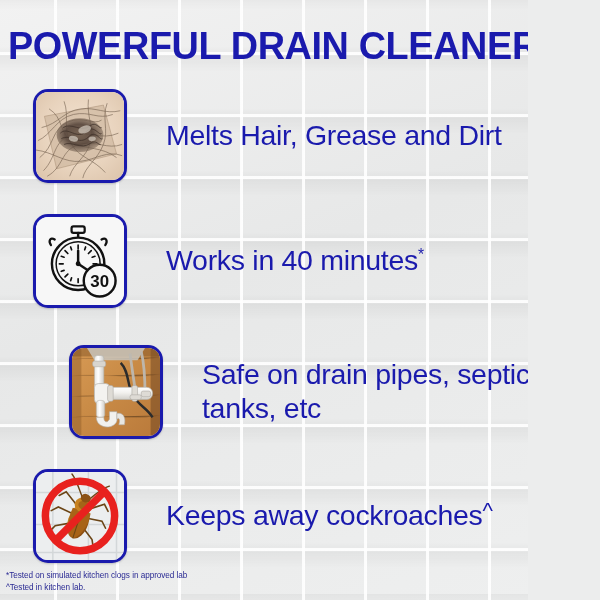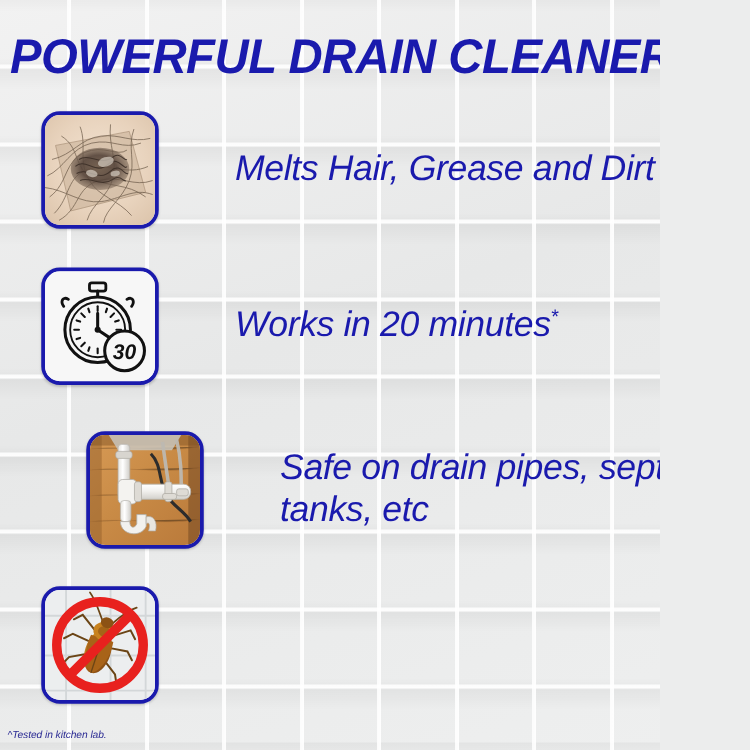--- a/index.html
+++ b/index.html
@@ -45,21 +45,20 @@
       
       repeating-linear-gradient(
         to bottom,
         rgba(0,0,0,0.045) 0px,
         rgba(0,0,0,0.00) 16px,
         rgba(0,0,0,0.00) 52px,
         rgba(0,0,0,0.03) 62px
       ),
       linear-gradient(160deg, #f2f2f2 0%, #e7e8e8 45%, #eeefef 100%);
     background-position: -4px -6px, -4px -6px, -4px -6px, 0 0;
-    font-style: italic;
   }
 
   
   .title {
     position: absolute;
     left: 0;
     right: 0;
     top: 26px;
     text-align: center;
     color: #1a1aad;
@@ -99,21 +98,21 @@
     box-shadow: 0 1px 2px rgba(0,0,0,0.18);
     text-align: center;
   }
   .icon-art {
     position: absolute;
     inset: 0;
     display: block;
   }
 
   .feature-text {
-    margin-left: 61px;
+    margin-left: 39px;
     color: #1a1aad;
     font-family: "Liberation Sans", sans-serif;
     font-weight: normal;
     font-size: 28.5px;
     line-height: 1.18;
     letter-spacing: -0.3px;
   }
   .feature-text sup {
     font-size: 0.55em;
     vertical-align: super;
@@ -233,21 +232,21 @@
           <path d="M45,50 L45,36" stroke-width="2.6"></path>
           <path d="M45,50 L57,58" stroke-width="2.6"></path>
           <circle cx="45" cy="50" r="2.6" fill="#111111" stroke="none"></circle>
         </g>
 
         <circle cx="68" cy="68" r="17" fill="#f7f7f7" stroke="#111111" stroke-width="2.6"></circle>
         <text x="68" y="75" text-anchor="middle" font-family="Liberation Sans, sans-serif" font-size="18" font-weight="bold" fill="#111111">30</text>
       </svg>
     </div>
     <div class="feature-text">
-      <span>Works in 20 minutes</span><sup>*</sup>
+      <span>Works in 40 minutes</span><sup>*</sup>
     </div>
   </div>
 
   <div class="row" id="row-2">
     <div class="icon-box">
       <svg class="icon-art" viewBox="0 0 94 94" preserveAspectRatio="none">
         <defs>
           <linearGradient id="woodG" x1="0" y1="0" x2="1" y2="1">
             <stop offset="0%" stop-color="#d79a55"></stop>
             <stop offset="45%" stop-color="#c98b46"></stop>
@@ -357,19 +356,23 @@
           <ellipse cx="0" cy="-12" rx="9.5" ry="8" fill="#c8821f"></ellipse>
           <ellipse cx="0" cy="-12" rx="5.5" ry="4.5" fill="#8c5214" opacity="0.6"></ellipse>
 
           <ellipse cx="0" cy="-20" rx="5.5" ry="4.5" fill="#8c5214"></ellipse>
         </g>
 
         <circle cx="47" cy="47" r="37" fill="none" stroke="#e8211e" stroke-width="8"></circle>
         <path d="M21,73 L73,21" stroke="#e8211e" stroke-width="8" stroke-linecap="butt"></path>
       </svg>
     </div>
+    <div class="feature-text">
+      <span>Keeps away cockroaches</span><span class="caret">^</span>
+    </div>
   </div>
 
   <div class="footnotes">
+    <div>*Tested on simulated kitchen clogs in approved lab</div>
     <div>^Tested in kitchen lab.</div>
   </div>
 
 </div>
 
 </body></html>

